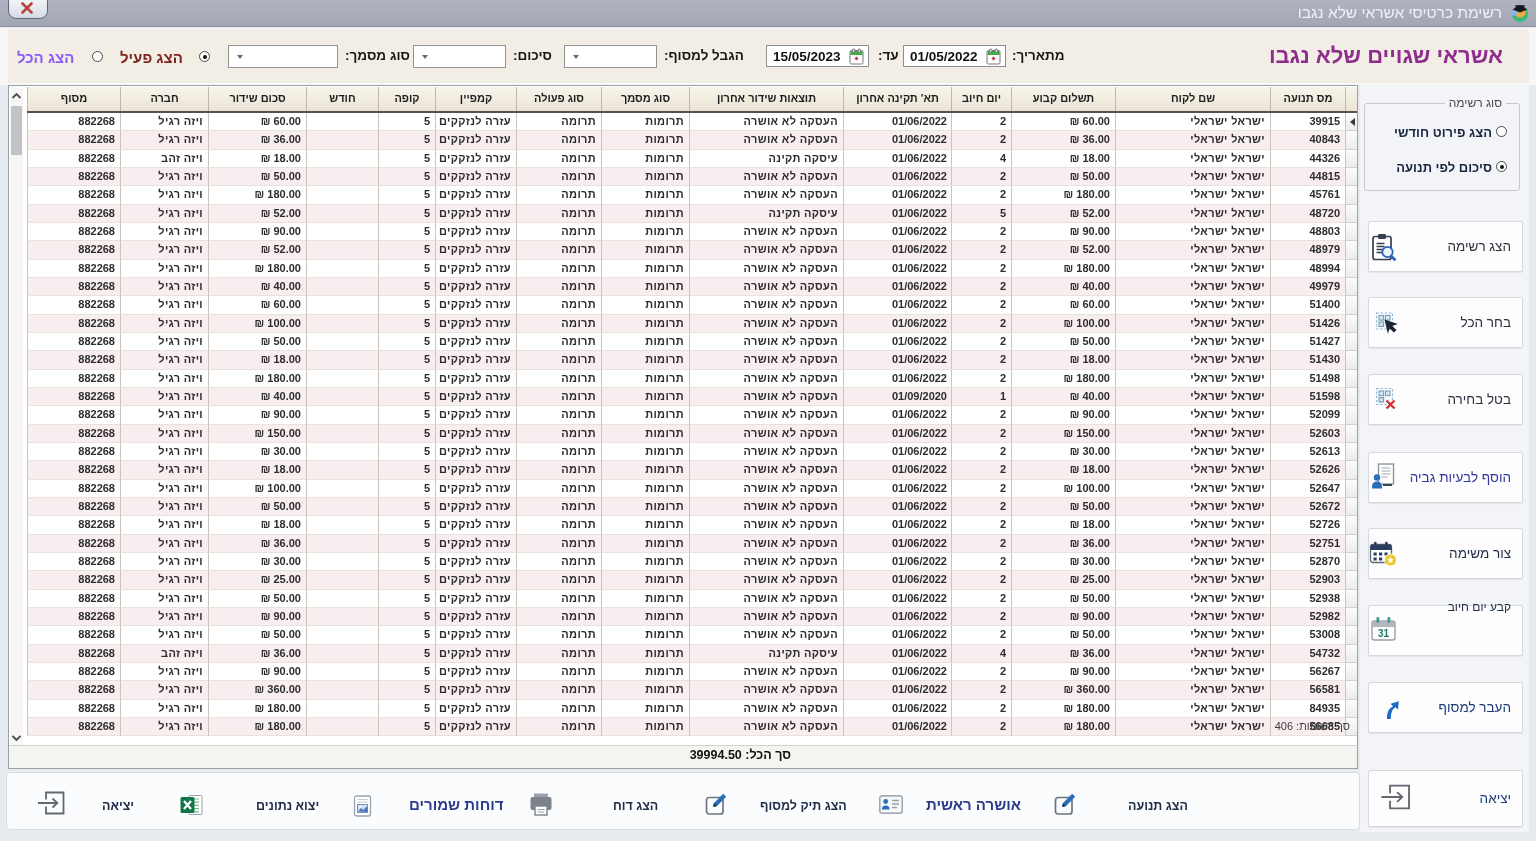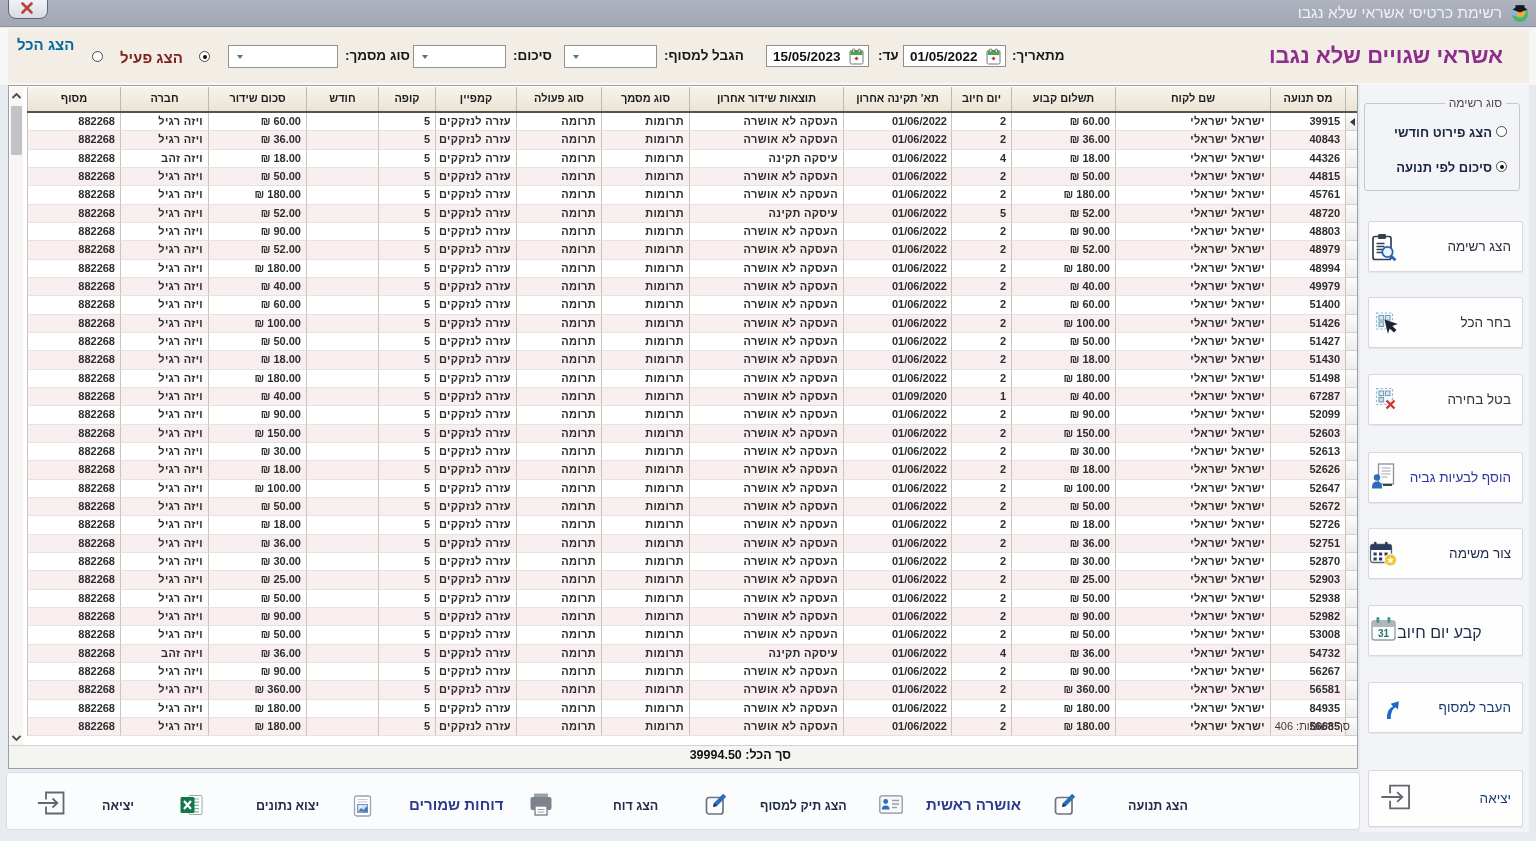--- a/index.html
+++ b/index.html
@@ -90,21 +90,21 @@
     <span class="car"></span>
   </div>
 <div class="a combo" style="left:228px;width:110px">
     <span class="car"></span>
   </div>
 <div class="a rad" style="left:199px">
     <span class="rdot"></span>
   </div>
 <div class="a" style="left:120px;top:49px;font-size:15px;font-weight:bold;color:#7e2420">הצג פעיל</div>
 <div class="a rad" style="left:92px"></div>
-<div class="a" style="left:17px;top:36px;font-size:15px;font-weight:bold;color:#0369a1">הצג הכל</div>
+<div class="a" style="left:17px;top:49px;font-size:15px;font-weight:bold;color:#8b5cf6">הצג הכל</div>
 <div class="a" id="panel"></div>
 <div class="a" id="ghead">
     <div style="width:12px"></div>
     <div style="width:75px">מס תנועה</div>
     <div style="width:155px">שם לקוח</div>
     <div style="width:104px">תשלום קבוע</div>
     <div style="width:60px">יום חיוב</div>
     <div style="width:108px">תא' תקינה אחרון</div>
     <div style="width:154px">תוצאות שידור אחרון</div>
     <div style="width:88px">סוג מסמך</div>
@@ -369,21 +369,21 @@
       <div class="pr4" style="width:85px">תרומה</div>
       <div class="pr4" style="width:81px">עזרה לנזקקים</div>
       <div class="num" style="width:57px">5</div>
       <div style="width:72px"></div>
       <div class="num" style="width:98px"><span dir="ltr">₪ 180.00</span></div>
       <div class="pr4" style="width:88px">ויזה רגיל</div>
       <div class="num" style="width:93px">882268</div>
     </div>
     <div class="r pink">
       <div class="sel" style="width:12px"></div>
-      <div class="num" style="width:75px">67287</div>
+      <div class="num" style="width:75px">51598</div>
       <div class="pr4" style="width:155px">ישראל ישראלי</div>
       <div class="num" style="width:104px"><span dir="ltr">₪ 40.00</span></div>
       <div class="num" style="width:60px">1</div>
       <div class="dt" style="width:108px">01/09/2020</div>
       <div class="pr4" style="width:154px">העסקה לא אושרה</div>
       <div class="pr4" style="width:88px">תרומות</div>
       <div class="pr4" style="width:85px">תרומה</div>
       <div class="pr4" style="width:81px">עזרה לנזקקים</div>
       <div class="num" style="width:57px">5</div>
       <div style="width:72px"></div>
@@ -722,21 +722,21 @@
 <div class="a" style="left:1368px;top:239px;width:143px;text-align:right;direction:rtl;font-size:13.5px;color:#2e3340">הצג רשימה</div>
 <div class="a sbtn" style="top:297px"></div>
 <div class="a" style="left:1368px;top:315px;width:143px;text-align:right;direction:rtl;font-size:13.5px;color:#2e3340">בחר הכל</div>
 <div class="a sbtn" style="top:374px"></div>
 <div class="a" style="left:1368px;top:392px;width:143px;text-align:right;direction:rtl;font-size:13.5px;color:#2e3340">בטל בחירה</div>
 <div class="a sbtn" style="top:452px"></div>
 <div class="a" style="left:1368px;top:470px;width:143px;text-align:right;direction:rtl;font-size:13.5px;color:#31389a">הוסף לבעיות גביה</div>
 <div class="a sbtn" style="top:528px"></div>
 <div class="a" style="left:1368px;top:546px;width:143px;text-align:right;direction:rtl;font-size:13.5px;color:#1d2b45">צור משימה</div>
 <div class="a sbtn" style="top:605px"></div>
-<div class="a" style="left:1368px;top:624px;width:143px;text-align:center;direction:rtl;font-size:16px;color:#1d2b45">קבע יום חיוב</div>
+<div class="a" style="left:1368px;top:600px;width:143px;text-align:right;direction:rtl;font-size:12px;color:#1d2b45">קבע יום חיוב</div>
 <div class="a sbtn" style="top:682px"></div>
 <div class="a" style="left:1368px;top:700px;width:143px;text-align:right;direction:rtl;font-size:13.5px;color:#1c3a75">העבר למסוף</div>
 <div class="a sbtn" style="top:770px;height:57px"></div>
 <div class="a" style="left:1368px;top:791px;width:143px;text-align:right;direction:rtl;font-size:13.5px;color:#1c3a75">יציאה</div>
 <svg class="a" style="left:1371px;top:233px" width="27" height="29" viewBox="0 0 27 29">
 <rect x="2" y="3.5" width="18" height="23" rx="2" fill="#fff" stroke="#343f52" stroke-width="1.7"></rect>
 <rect x="7" y="1" width="8" height="5" rx="1.2" fill="#343f52"></rect>
 <path d="M5.5 10.5h8M5.5 13.5h8M5.5 16.5h6M5.5 19.5h6" stroke="#343f52" stroke-width="1.3"></path>
 <circle cx="16.5" cy="19" r="5.2" fill="#eef4fb" stroke="#2a62b8" stroke-width="1.8"></circle>
 <path d="M20.3 23.2 L24.5 27.3" stroke="#2a62b8" stroke-width="2.6"></path>

